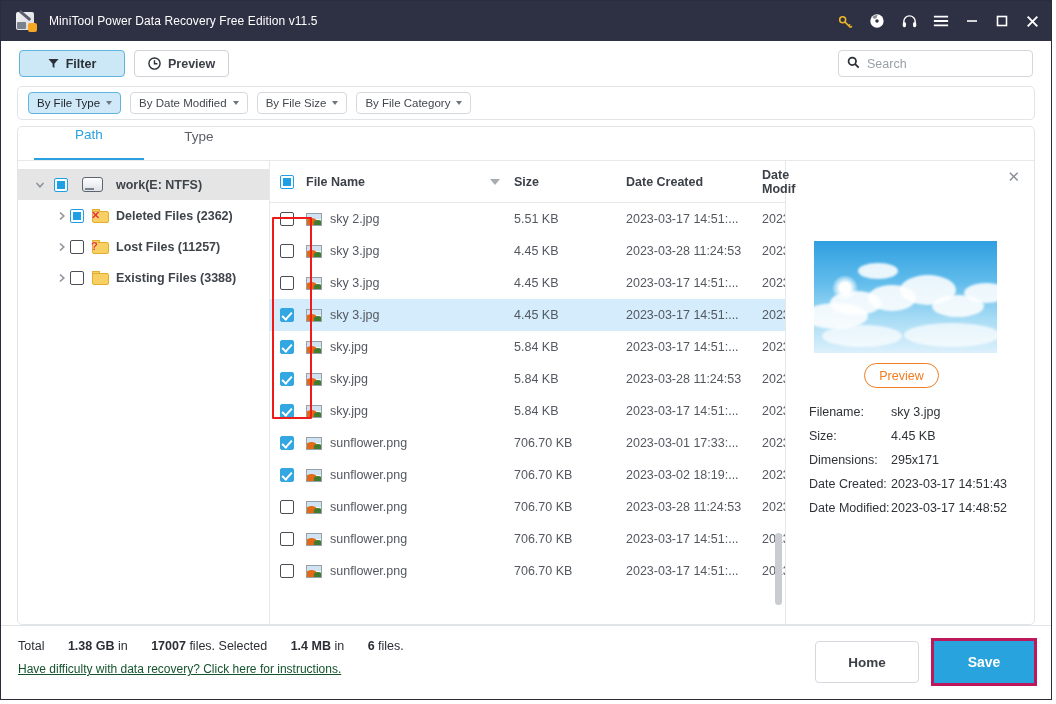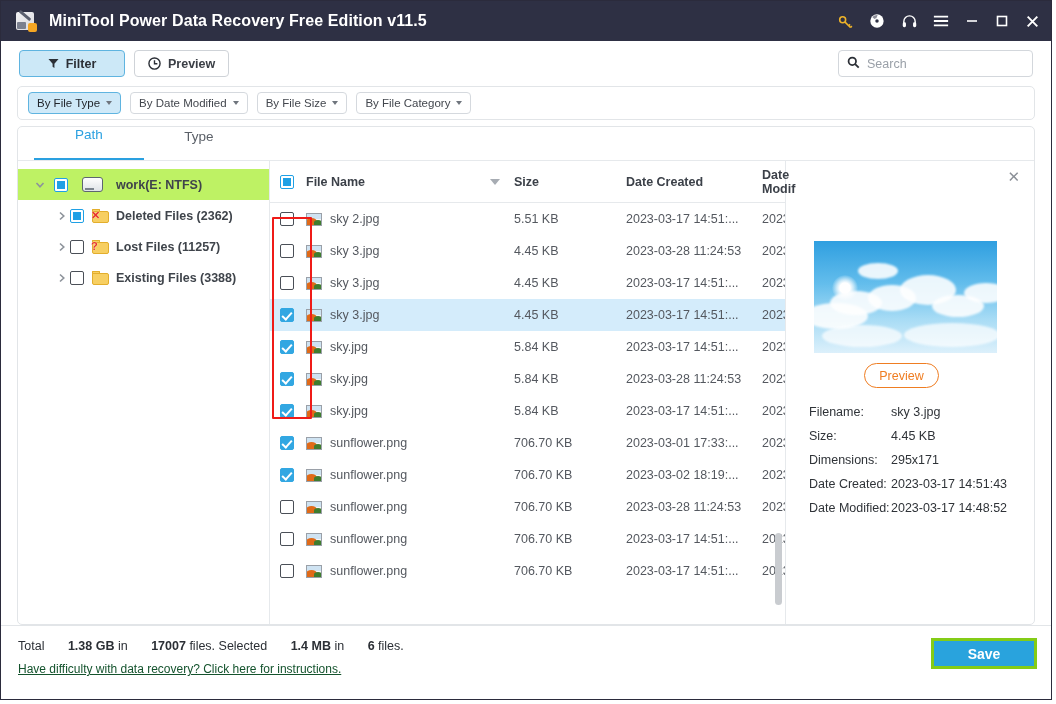--- a/index.html
+++ b/index.html
@@ -47,21 +47,21 @@
   .app-logo .lg-tool {
     position: absolute; left: 2px; top: 12px;
     width: 9px; height: 7px; background: #7b808f; border-radius: 1px;
   }
   .app-logo .lg-dot {
     position: absolute; right: 0px; bottom: 0px;
     width: 9px; height: 9px; background: #f5a623; border-radius: 2px;
   }
   .app-title {
     color: #ffffff;
-    font-size: 16px; font-weight: bold;
+    font-size: 12px; font-weight: normal;
     letter-spacing: .1px;
     white-space: nowrap;
   }
   .tb-spacer { flex: 1 1 auto; }
   .tb-icon {
     width: 32px; height: 40px;
     display: flex; align-items: center; justify-content: center;
     color: #e8e8ee;
     font-size: 15px;
     line-height: 1;
@@ -198,21 +198,21 @@
     overflow: hidden;
   }
   .tnode {
     height: 31px;
     display: flex; align-items: center;
     font-size: 12.5px; color: #3f444b; font-weight: bold;
     padding-right: 6px;
     box-sizing: border-box;
     white-space: nowrap;
   }
-  .tnode.sel { background: #bef264; gap: 6px; }
+  .tnode.sel { background: #e5e5e5; gap: 6px; }
   .tnode.lvl0 { padding-left: 14px; }
   .tnode.lvl1 { padding-left: 36px; }
   .chev {
     width: 16px; flex: 0 0 16px;
     display:flex; align-items:center; justify-content:center;
     color: #8d939b;
   }
   .cbox {
     width: 14px; height: 14px; flex: 0 0 14px;
     border: 1.6px solid #4a4f57; border-radius: 2px;
@@ -415,22 +415,22 @@
     position: absolute; right: 132px; top: 15px;
     width: 104px; height: 42px;
     border: 1px solid #d5d9de; border-radius: 4px;
     background: #fff;
     display: flex; align-items: center; justify-content: center;
     font-size: 13.5px; font-weight: bold; color: #3b3f46;
     box-sizing: border-box;
   }
   .btn-save-wrap {
     position: absolute; right: 14px; top: 12px;
-    width: 106px; height: 31px;
-    border: 3px solid #84cc16;
+    width: 106px; height: 48px;
+    border: 3px solid #be185d;
     box-sizing: border-box;
   }
   .btn-save {
     position: absolute; inset: 0;
     background: #29a3dd;
     display: flex; align-items: center; justify-content: center;
     color: #fff; font-size: 14px; font-weight: bold;
   }
 </style>
 </head>
@@ -873,18 +873,19 @@
       </div>
     </div>
   </div>
 
   <div class="bottom">
     <div class="status1">
       <span>Total </span><b>1.38 GB</b><span> in </span><b>17007</b><span> files.  Selected </span><b>1.4 MB</b><span> in </span><b>6</b><span> files.</span>
     </div>
     <div class="status2">Have difficulty with data recovery? Click here for instructions.</div>
 
+    <div class="btn-home">Home</div>
     <div class="btn-save-wrap">
       <div class="btn-save">Save</div>
     </div>
   </div>
 
 </div>
 
 </body></html>

